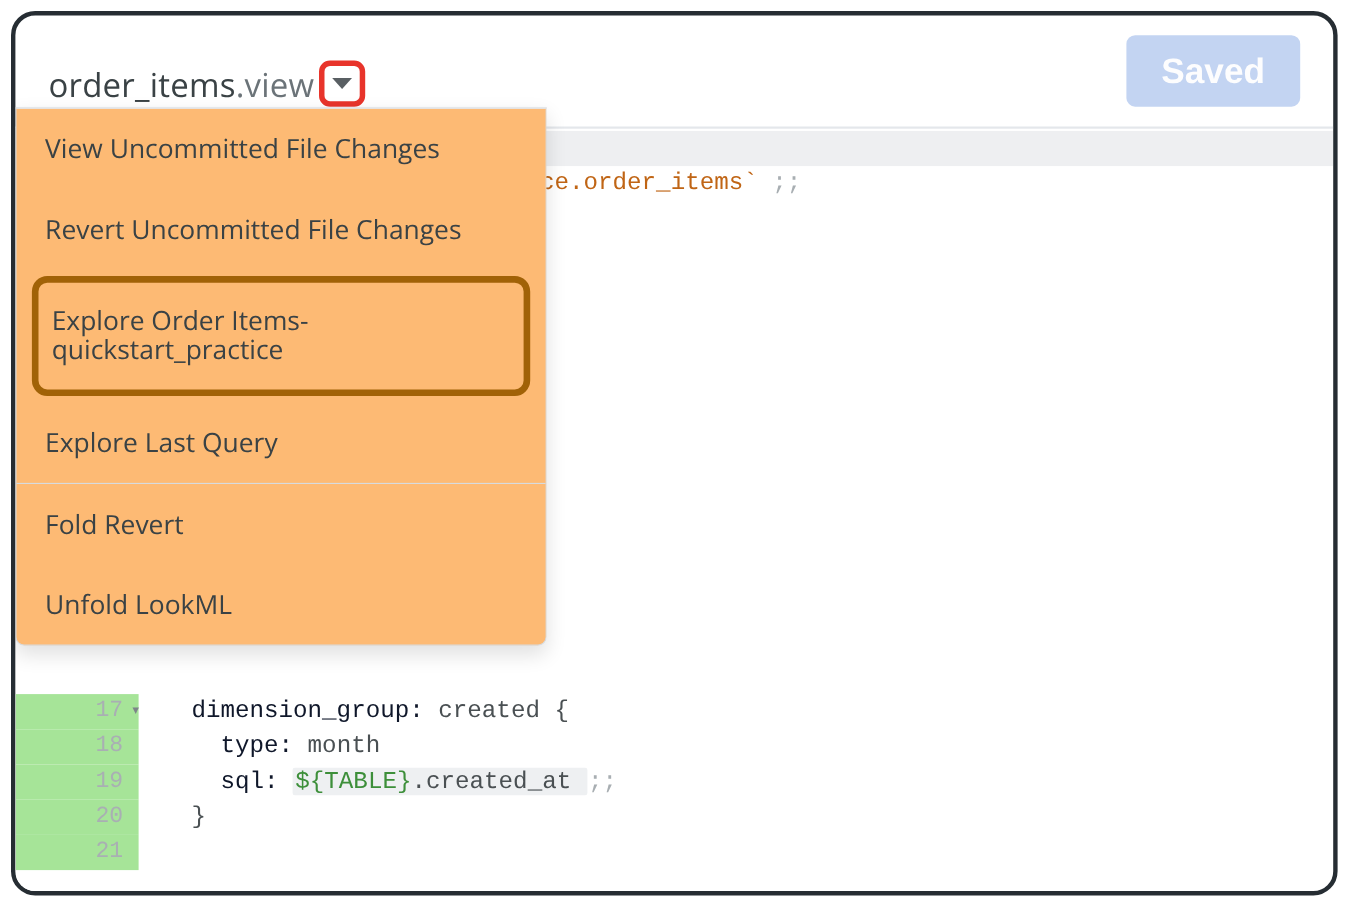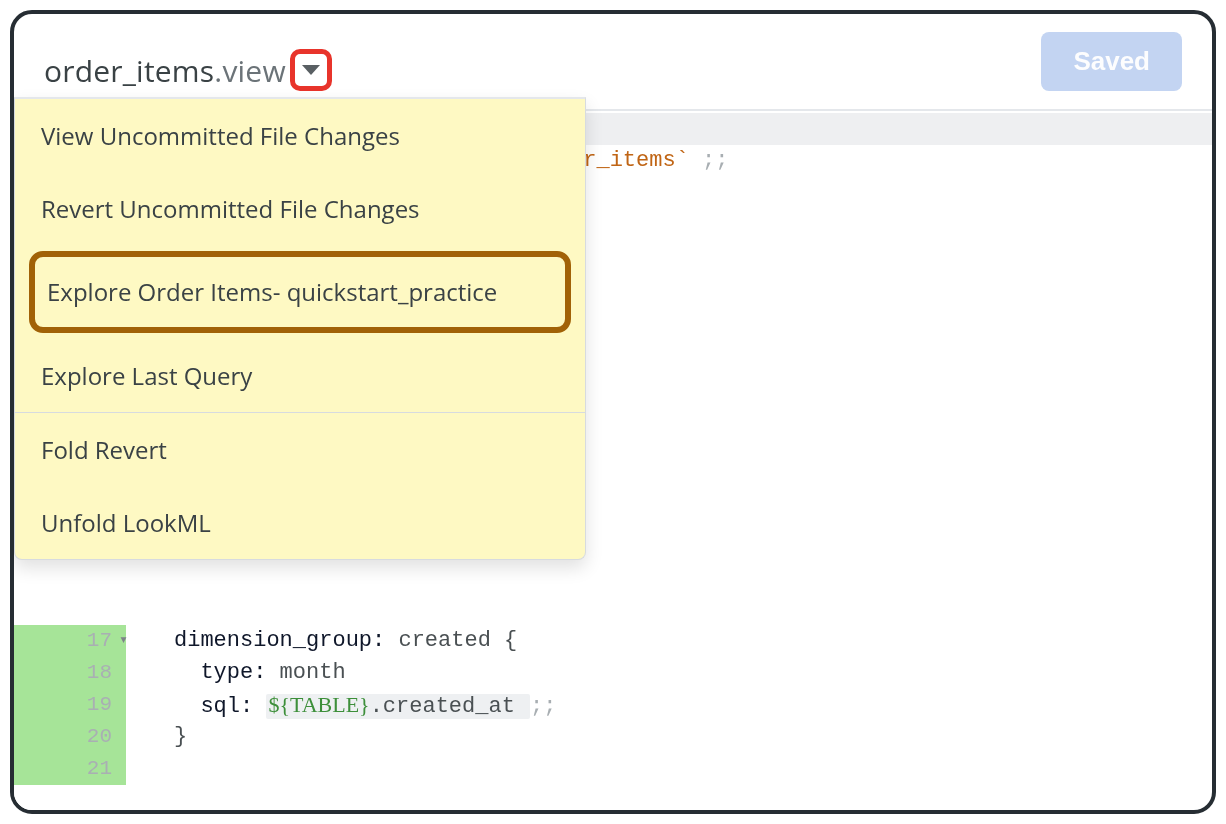--- a/index.html
+++ b/index.html
@@ -47,21 +47,21 @@
   }
   .caret-down {
     width: 0; height: 0;
     border-left: 9px solid transparent;
     border-right: 9px solid transparent;
     border-top: 10px solid #595f63;
   }
   .saved-btn {
     background: #c3d4f2;
     color: #fdfdfe;
-    font-size: 26px;
+    font-size: 32px;
     font-weight: 600;
     border: none;
     border-radius: 8px;
     padding: 14px 32px;
   }
   
   .code-area {
     position: relative;
     display: flex;
     font-family: "SFMono-Regular", Consolas, "Liberation Mono", Menlo, monospace;
@@ -97,30 +97,30 @@
     flex: 1;
     padding-left: 48px;
     padding-top: 2px;
     color: #4a5053;
   }
   .lines .row { height: 32px; white-space: pre; }
   .row.hl { background: #eeeff1; margin-left: -48px; padding-left: 48px; }
   .tok-kw { color: #0f172a; }
   .tok-str { color: #c06515; }
   .tok-punc { color: #a8aeb2; }
-  .tok-var { color: #3d8f3a; font-family: Liberation Serif, serif; }
+  .tok-var { color: #3d8f3a; }
   .tok-sqlbg { background: #eef0f2; padding: 0 2px; border-radius: 2px; }
 
   
   .dropdown {
     position: absolute;
     top: 83px;
     left: 0px;
-    width: 572px;
-    background: #fef9c3;
+    width: 483px;
+    background: #fdba74;
     border: 1px solid #d7dbdf;
     border-top: 2px solid #e4e7eb;
     box-shadow: 0 8px 18px rgba(0,0,0,0.12);
     border-radius: 0 0 8px 8px;
     font-size: 24px;
     color: #3a4245;
     z-index: 10;
   }
   .dropdown .item {
     padding: 20px 26px;

